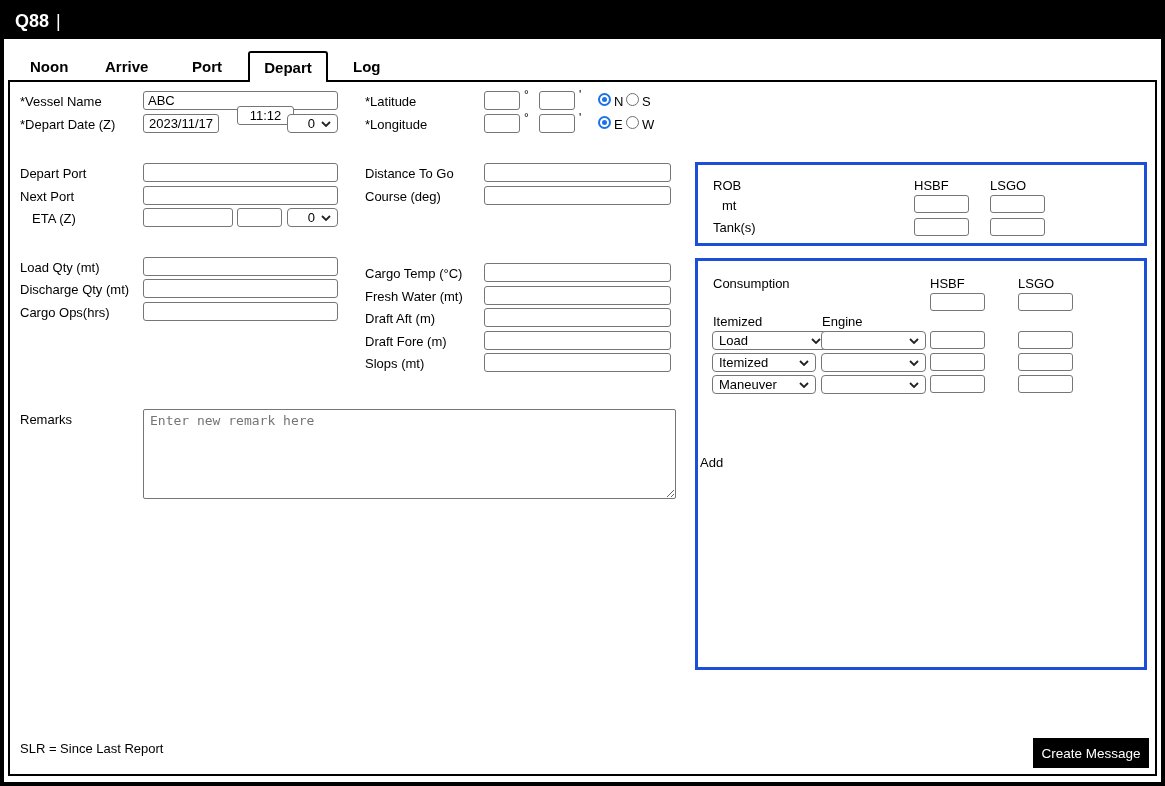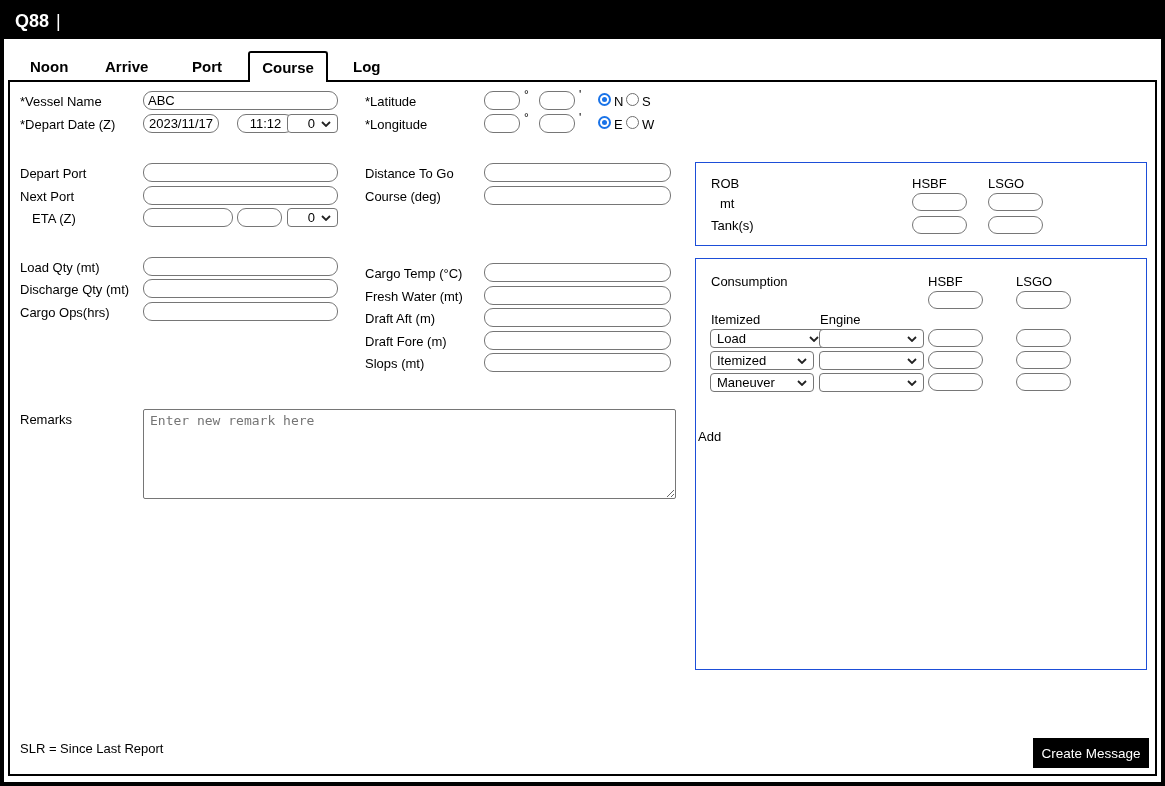--- a/index.html
+++ b/index.html
@@ -9,74 +9,74 @@
   .titlebar { position:absolute; left:4px; top:4px; width:1157px; height:35px; background:#000; color:#fff;
               display:flex; align-items:center; padding-left:11px; box-sizing:border-box; font-size:18px; }
   .titlebar .brand { font-weight:bold; }
   .titlebar .sep { margin:0 7px; }
   .tab { position:absolute; top:58px; font-size:15px; font-weight:bold; color:#000; cursor:pointer; z-index:2; }
   .tab.active { top:51px; left:248px; width:80px; height:31px; border:2px solid #000; border-bottom:none;
                 border-radius:3px 3px 0 0; background:#fff; z-index:3; display:flex; align-items:center; justify-content:center; box-sizing:border-box; }
   .panel { position:absolute; left:8px; top:80px; width:1149px; height:696px; border:2px solid #000; box-sizing:border-box; background:#fff; z-index:1; }
   .lbl { position:absolute; font-size:13px; color:#000; white-space:nowrap; }
   .unit { position:absolute; font-size:12px; color:#000; }
-  .inp { position:absolute; box-sizing:border-box; height:19px; border:1px solid #767676; border-radius:9px;
+  .inp { position:absolute; box-sizing:border-box; height:19px; border:1px solid #767676; border-radius:3px;
          font-size:13px; padding:4px 4px; background:#fff; color:#000; outline:none; }
   .inp.center { text-align:center; }
   .inp.small { height:18px; }
   .sel { position:absolute; box-sizing:border-box; height:19px; border:1px solid #767676; border-radius:4px;
          background:#fff; display:flex; align-items:center; padding:0 6px; font-size:13px; cursor:default; }
   .sel .val { flex:1; white-space:nowrap; overflow:hidden; }
   .sel.right .val { text-align:right; padding-right:6px; }
   .chev { flex:none; }
   .radio { position:absolute; width:13px; height:13px; border-radius:50%; border:1px solid #6e6e6e; box-sizing:border-box; background:#fff; cursor:pointer; }
   .radio.checked { border:2px solid #1a73e8; }
   .radio.checked::after { content:""; position:absolute; left:2px; top:2px; width:5px; height:5px; border-radius:50%; background:#1a73e8; }
-  .gbox { position:absolute; border:1px solid #1d4ed8; background:#fff; box-sizing:border-box; }
+  .gbox { position:absolute; border:3px solid #1d4ed8; background:#fff; box-sizing:border-box; }
   .remarks { position:absolute; box-sizing:border-box; border:1px solid #767676; border-radius:2px;
              font-family:"DejaVu Sans Mono", monospace; font-size:13px; padding:3px 6px; resize:both; color:#000; outline:none; }
   .remarks::placeholder { color:#757575; }
   .create-btn { position:absolute; background:#000; color:#fff; border:none; font-size:13.5px; cursor:pointer; }
-  .addlink { position:absolute; font-size:13px; color:#000; cursor:pointer; }
+  .addlink { position:absolute; font-size:13px; color:#000; cursor:pointer;margin-top:24px; }
 </style>
 </head>
 <body>
 
 <div class="page">
   <div class="frame"></div>
 
   <div class="titlebar">
     <span class="brand">Q88</span>
     <span class="sep">|</span>
   </div>
 
   <div class="tab" style="left:30px">Noon</div>
   <div class="tab" style="left:105px">Arrive</div>
   <div class="tab" style="left:192px">Port</div>
-  <div class="tab active">Course</div>
+  <div class="tab active">Depart</div>
   <div class="tab" style="left:353px">Log</div>
 
   <div class="panel">
 
     <span class="lbl" style="left:10px;top:12px">*Vessel Name</span>
     <input class="inp" style="left: 133px; top: 9px; width: 195px;" value="ABC">
 
     <span class="lbl" style="left:355px;top:12px">*Latitude</span>
     <input class="inp center" style="left: 474px; top: 9px; width: 36px;" value="">
     <span class="unit" style="left:514px;top:6px">°</span>
     <input class="inp center" style="left: 529px; top: 9px; width: 36px;" value="">
     <span class="unit" style="left:569px;top:6px">'</span>
     <span class="radio checked" style="left:588px;top:11px"></span>
     <span class="lbl" style="left:604px;top:12px">N</span>
     <span class="radio" style="left:616px;top:11px"></span>
     <span class="lbl" style="left:632px;top:12px">S</span>
 
     <span class="lbl" style="left:10px;top:35px">*Depart Date (Z)</span>
     <input class="inp center" style="left: 133px; top: 32px; width: 76px;" value="2023/11/17">
-    <input class="inp center" style="left: 227px; top: 32px; width: 57px;" value="11:12">
+    <input class="inp center" style="left: 227px; top: 24px; width: 57px;" value="11:12">
     <div class="sel right" style="left:277px;top:32px;width:51px">
       <span class="val">0</span>
       <svg class="chev" width="10" height="6" viewBox="0 0 10 6">
           <path d="M1 1l4 4 4-4" stroke="#222" stroke-width="1.8" fill="none"></path>
         </svg>
     </div>
 
     <span class="lbl" style="left:355px;top:35px">*Longitude</span>
     <input class="inp center" style="left: 474px; top: 32px; width: 36px;" value="">
     <span class="unit" style="left:514px;top:29px">°</span>

